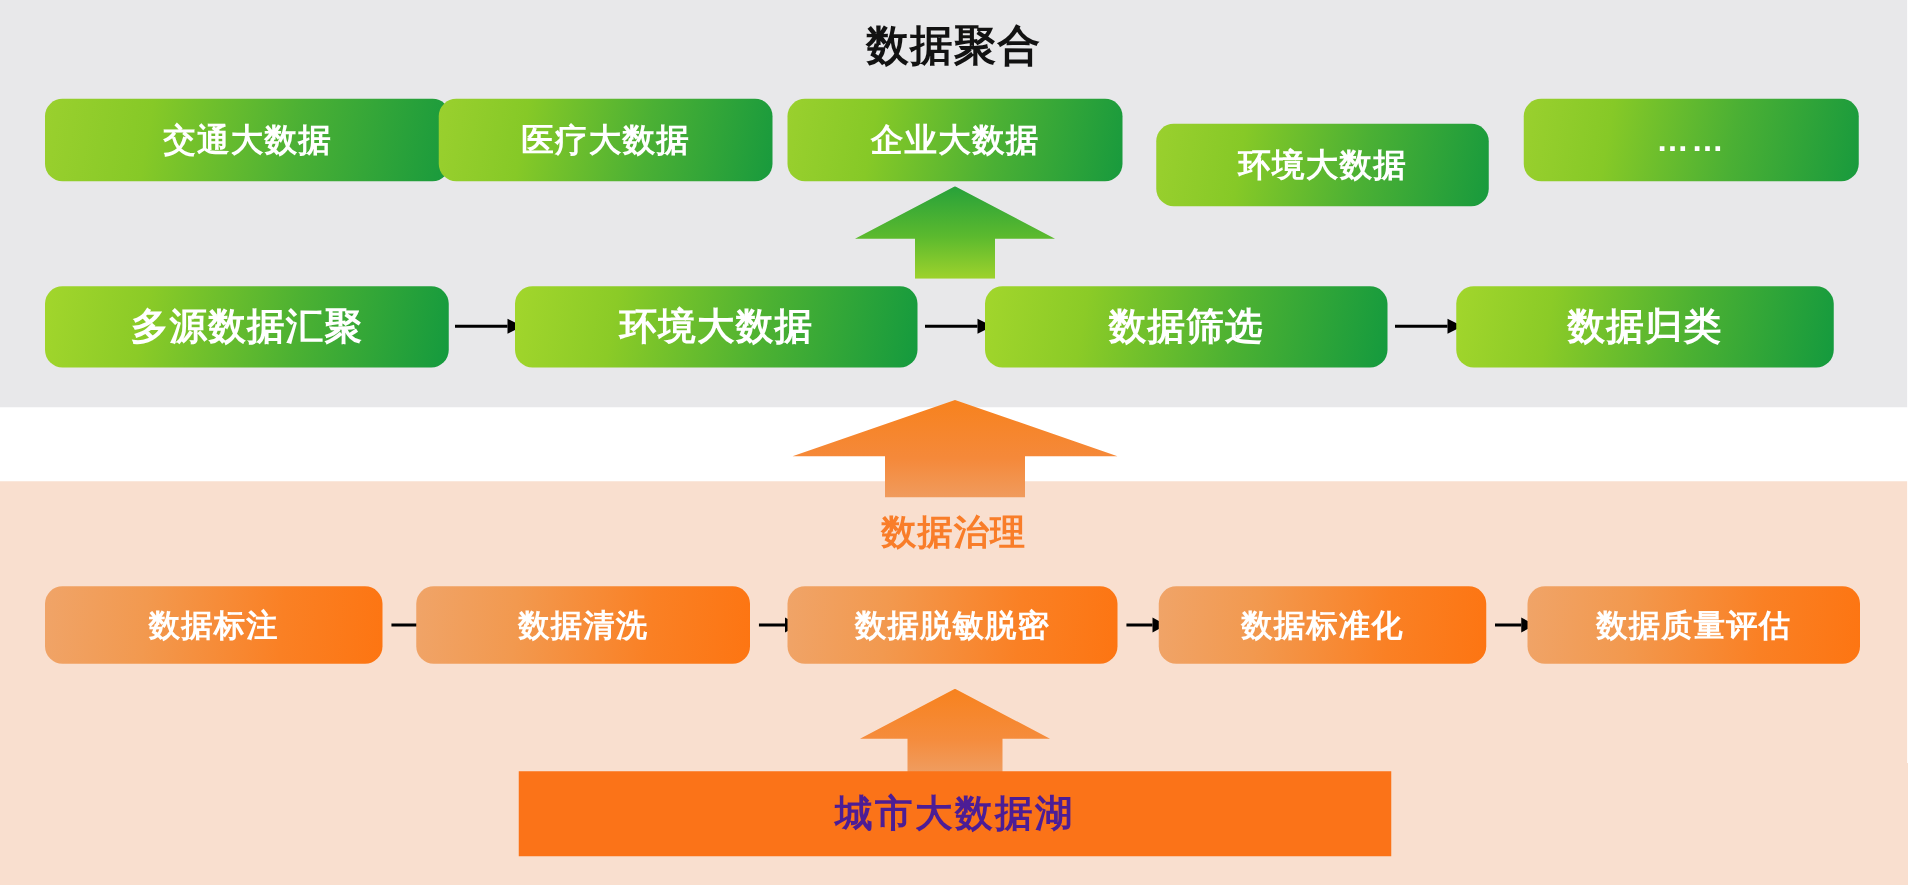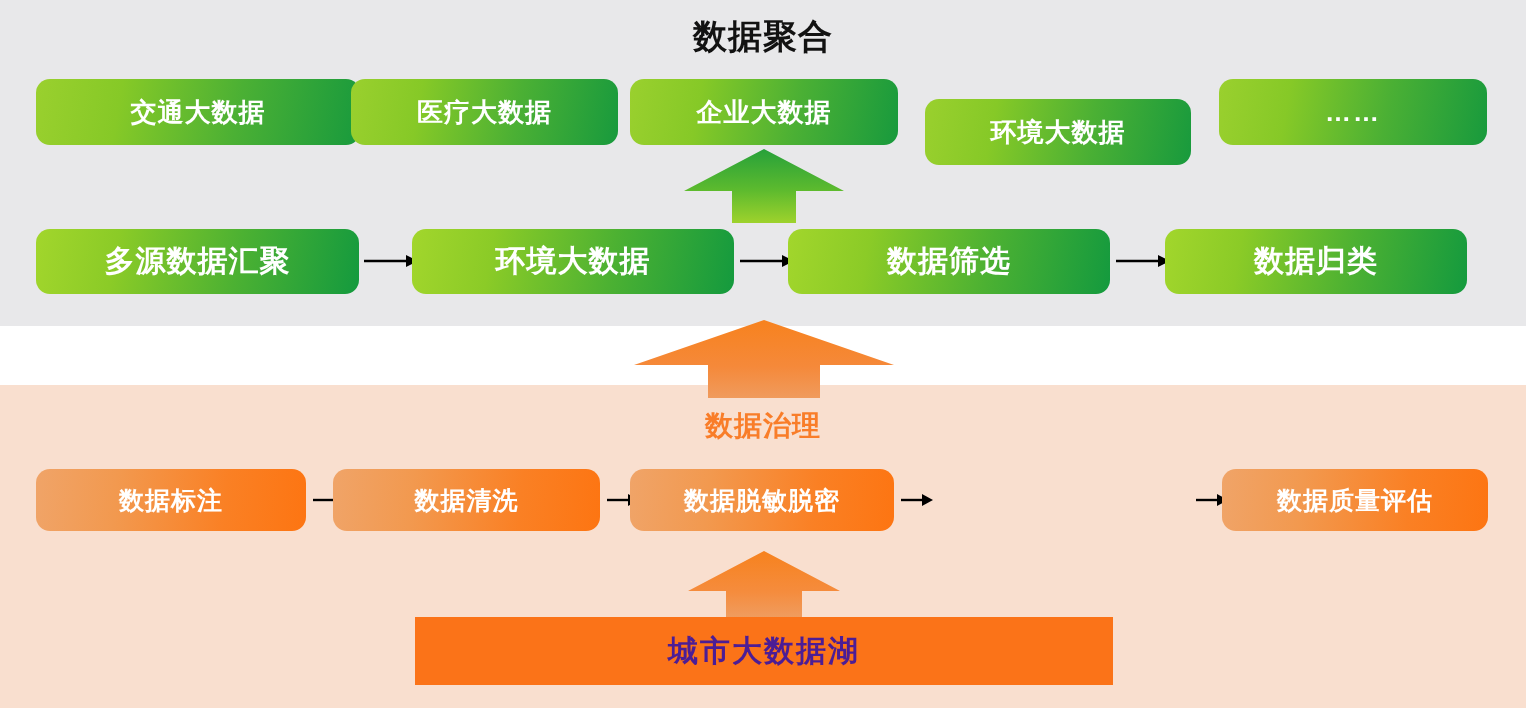--- a/index.html
+++ b/index.html
@@ -255,20 +255,23 @@
     <span class="pill-label">数据脱敏脱密</span>
   </div>
 
   <div class="connector" style="left:901px; top:491px;">
     <svg width="32" height="18" viewBox="0 0 32 18">
       <line x1="0" y1="9" x2="21" y2="9" stroke="#000" stroke-width="2.4"></line>
       <polygon points="21,3 32,9 21,15" fill="#000"></polygon>
     </svg>
   </div>
 
+  <div class="pill orange" style="left:927px; top:469px; width:262px; height:62px;">
+    <span class="pill-label">数据标准化</span>
+  </div>
 
   <div class="connector" style="left:1196px; top:491px;">
     <svg width="32" height="18" viewBox="0 0 32 18">
       <line x1="0" y1="9" x2="21" y2="9" stroke="#000" stroke-width="2.4"></line>
       <polygon points="21,3 32,9 21,15" fill="#000"></polygon>
     </svg>
   </div>
 
   <div class="pill orange" style="left:1222px; top:469px; width:266px; height:62px;">
     <span class="pill-label">数据质量评估</span>

